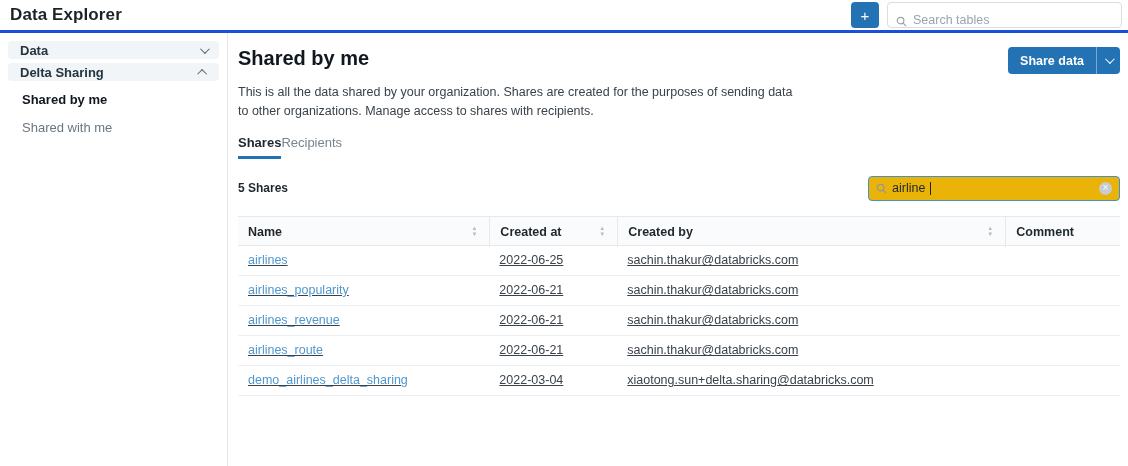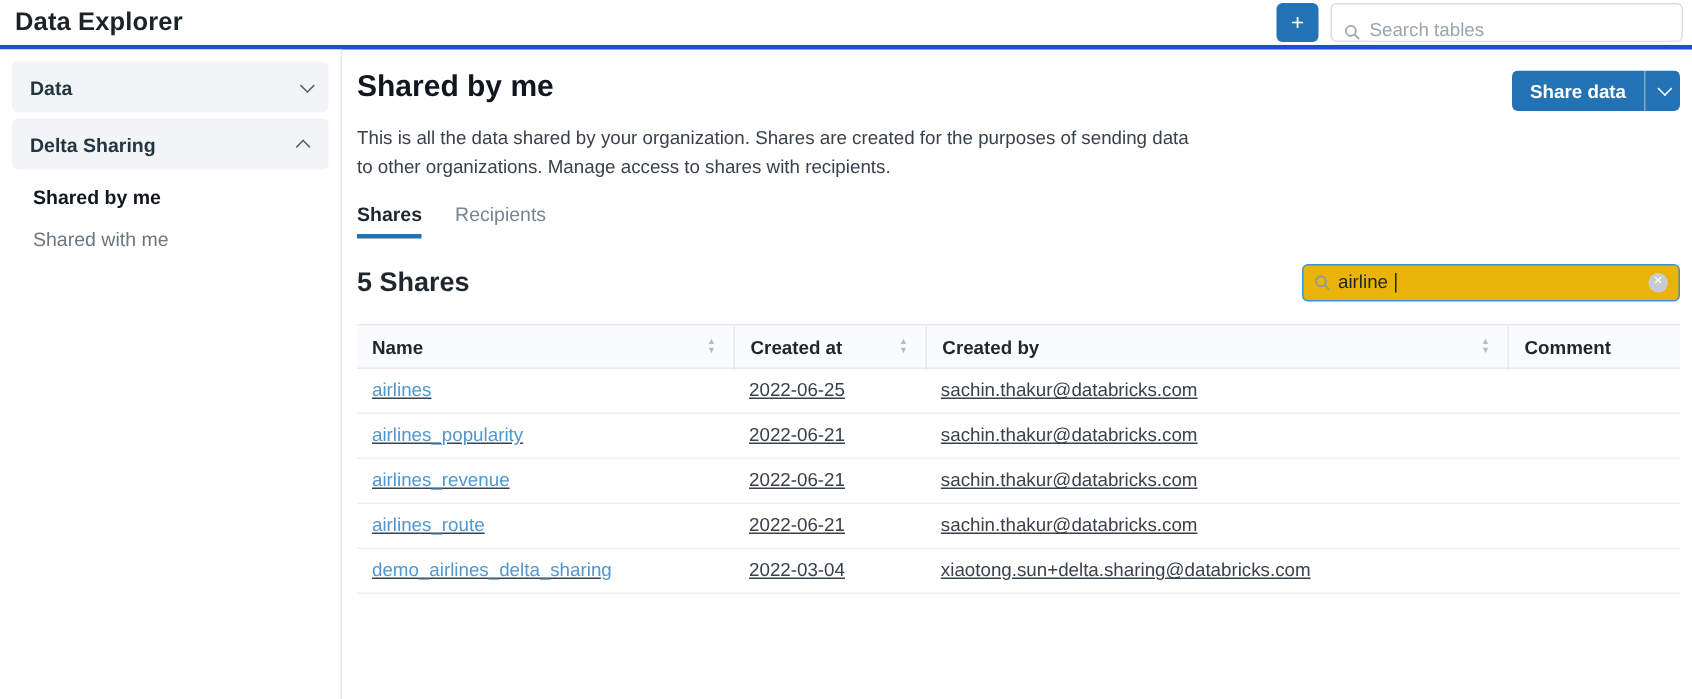--- a/index.html
+++ b/index.html
@@ -35,45 +35,45 @@
   .chev { width:7px; height:7px; border-right:1.6px solid #55636e; border-bottom:1.6px solid #55636e;
     display:inline-block; flex:none; }
   .chev.down { transform:rotate(45deg) translateY(-2px); }
   .chev.up   { transform:rotate(-135deg) translateY(-2px); }
   .chev.light { border-color:#aab4bc; }
   .chev.white { border-color:#fff; }
 
   
   .sidebar { position:absolute; top:33px; left:0; width:228px; bottom:0;
     border-right:1px solid #e4e7ea; padding:8px 8px 0 8px; background:#fff; }
-  .side-header { height:34px; background:#f1f5f8; border-radius:4px; display:flex;
+  .side-header { height:18px; background:#f1f5f8; border-radius:4px; display:flex;
     align-items:center; justify-content:space-between; padding:0 12px; margin-bottom:4px;
     font-size:13px; font-weight:600; color:#243540; cursor:pointer; }
   .side-item { padding:7px 14px 6px; font-size:13px; cursor:pointer; }
   .side-item.active { color:#11171f; font-weight:600; }
   .side-item.inactive { color:#6a7680; }
 
   
   .main { position:absolute; top:33px; left:228px; right:0; bottom:0; padding:14px 8px 0 10px; }
   .main-header { display:flex; align-items:flex-start; }
   .page-title { font-size:20px; font-weight:600; color:#11171f; }
   .share-split { margin-left:auto; display:flex; height:27px; border-radius:4px; overflow:hidden; }
   .share-main { background:#2272b4; color:#fff; border:none; font-size:12.5px; font-weight:600;
     padding:0 12px; cursor:pointer; font-family:inherit; }
   .share-caret { background:#2272b4; border:none; border-left:1px solid rgba(255,255,255,.4);
     width:24px; cursor:pointer; display:flex; align-items:center; justify-content:center; }
   .desc { margin-top:9px; width:565px; font-size:12.5px; line-height:1.55; color:#39424a; }
 
-  .tabs { margin-top:13px; display:flex; gap:22px; }
+  .tabs { margin-top:13px; display:flex; }
   .tab { font-size:13px; padding-bottom:6px; cursor:pointer; }
   .tab.active { color:#1f272d; font-weight:600; border-bottom:3px solid #2272b4; }
   .tab.inactive { color:#76858f; }
 
   .list-controls { margin-top:17px; display:flex; align-items:center; }
-  .count-label { font-size:18px; font-weight:600; color:#1f272d;text-align:center; }
+  .count-label { font-size:12px; font-weight:600; color:#1f272d;text-align:center; }
   .filter-box { margin-left:auto; width:252px; height:25px; border:1.5px solid #3f92d2;
     border-radius:4px; display:flex; align-items:center; padding:0 7px; gap:5px; background:#eab308; }
   .filter-text { font-size:12.5px; color:#1f272d; }
   .text-caret { width:1px; height:13px; background:#222; display:inline-block; }
   .clear-btn { margin-left:auto; width:13px; height:13px; border-radius:50%; background:#c6ccd2;
     color:#fff; font-size:10px; line-height:12px; text-align:center; cursor:pointer; flex:none; }
   .mag { flex:none; }
 
   
   .table { margin-top:15px; width:100%; font-size:12.5px; }

